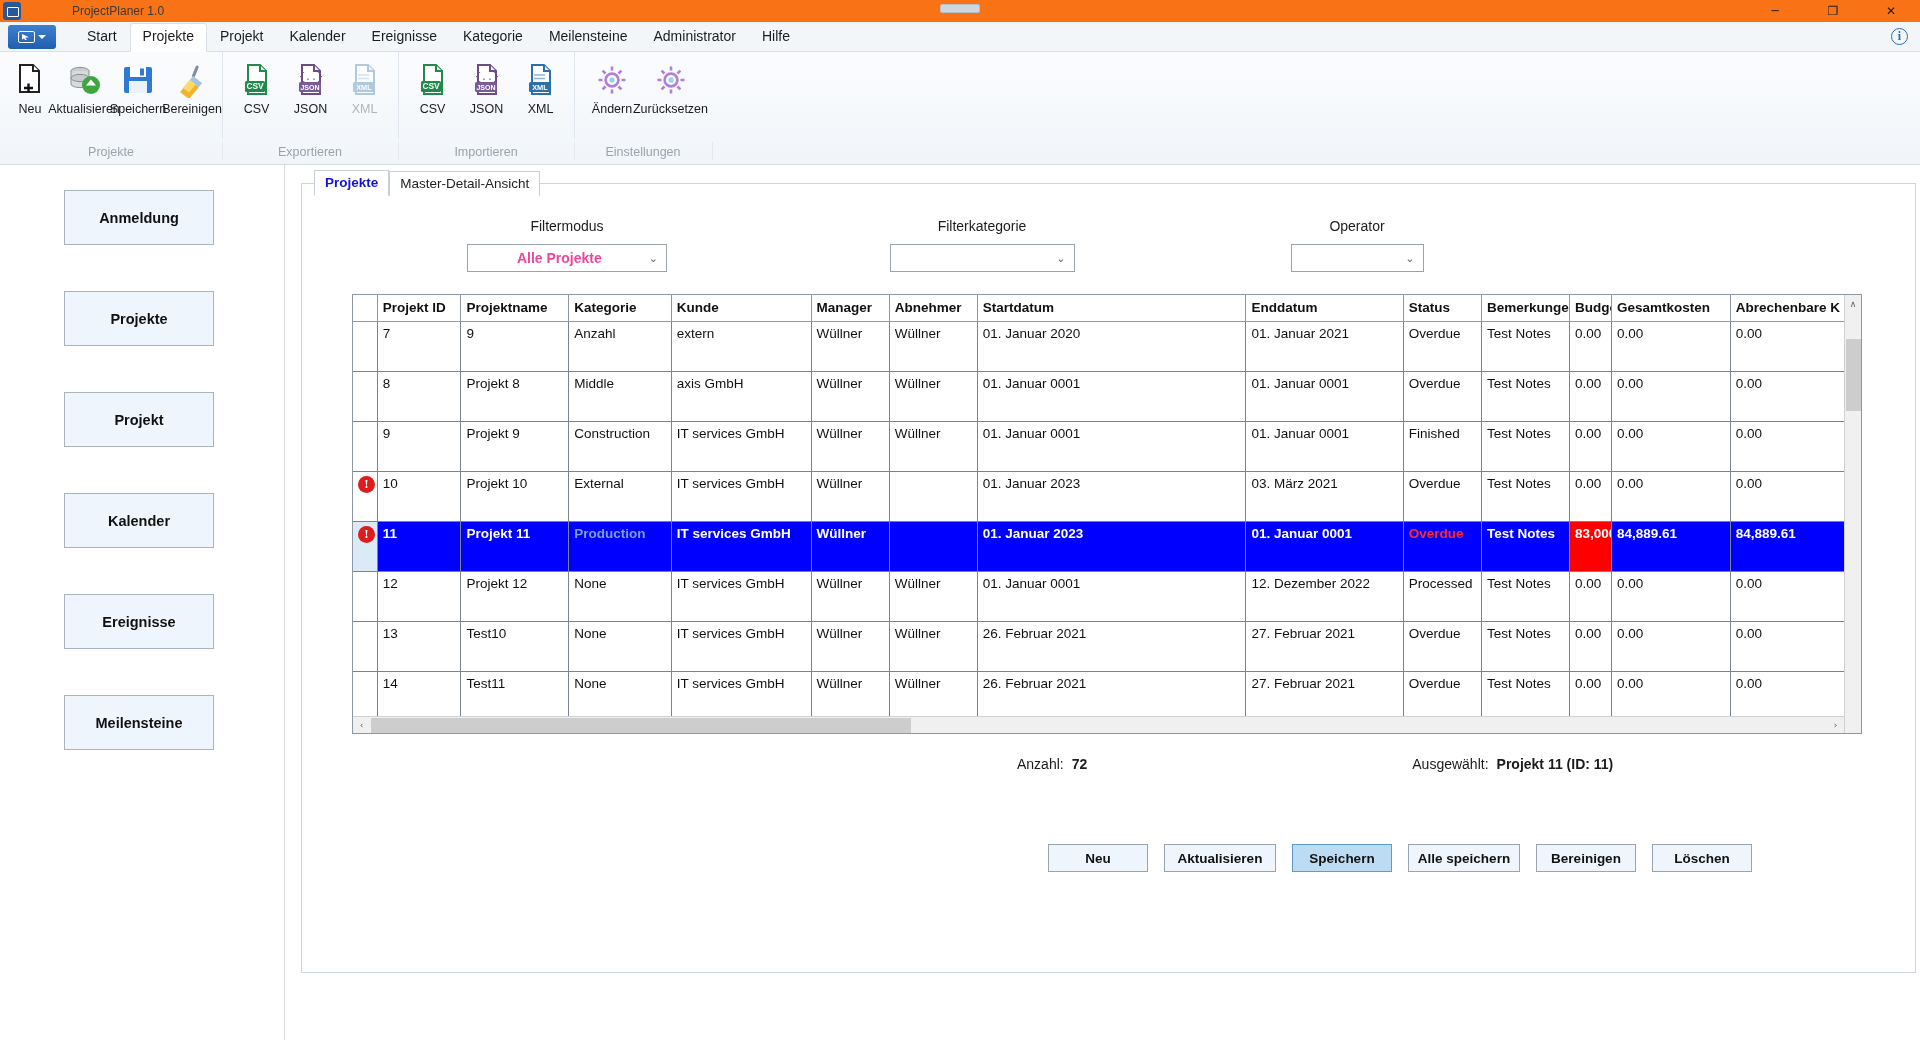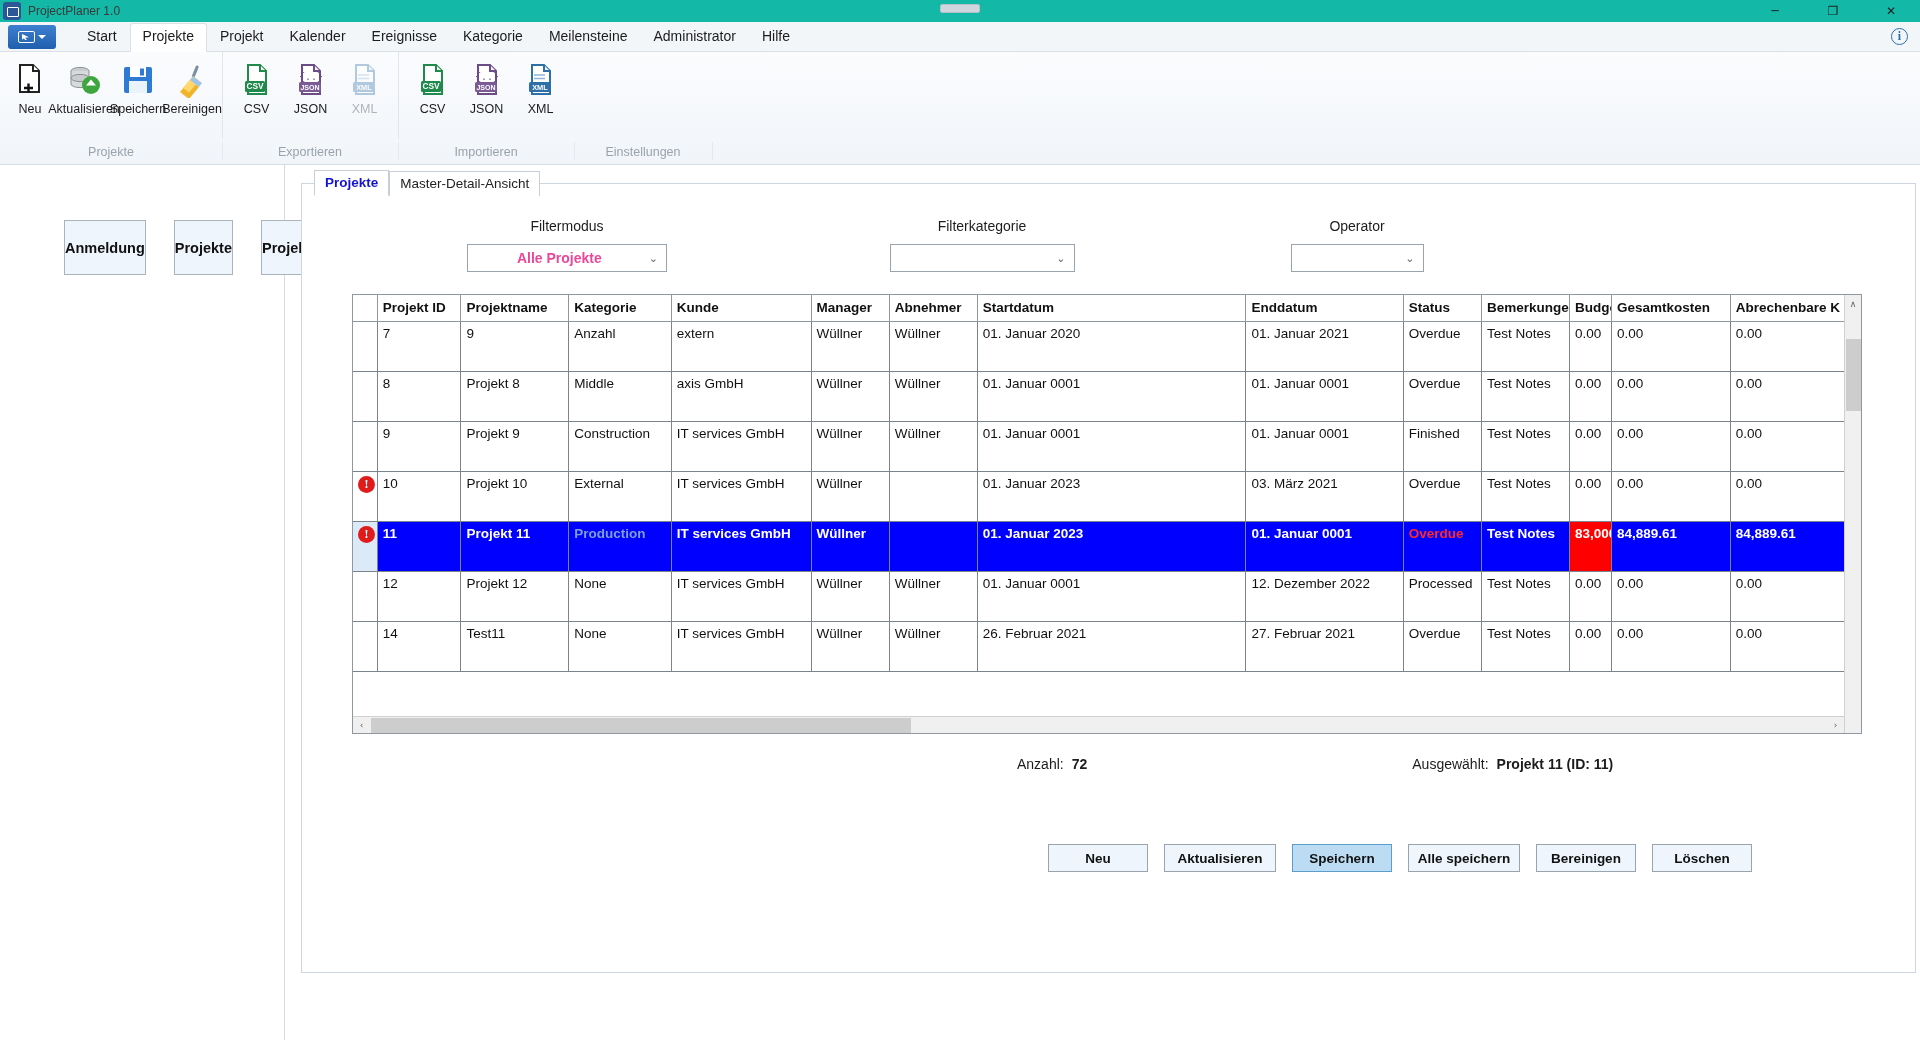--- a/index.html
+++ b/index.html
@@ -7,22 +7,22 @@
   body {
     width:1920px; height:1040px;
     font-family:"Liberation Sans", sans-serif;
     background:#ffffff;
     overflow:hidden;
     -webkit-font-smoothing:antialiased;
   }
 
   
   .titlebar{
-    height:22px; background:#14b8a6; display:flex; align-items:center;
-    position:relative; border-bottom:0px solid #e5e5e5;
+    height:22px; background:#f97316; display:flex; align-items:center;
+    position:relative; border-bottom:0px solid #e5e5e5;gap:44px;
   }
   .tb-icon{
     width:18px;height:18px;margin-left:3px;border-radius:3px;
     background:#2b5797;position:relative;flex:0 0 auto;
   }
   .tb-icon:after{
     content:"";position:absolute;left:4px;top:5px;width:10px;height:8px;
     border:1.4px solid #ffffff;border-radius:1px;
   }
   .tb-title{ font-size:12px; color:#3a3a3a; margin-left:7px; }
@@ -96,21 +96,21 @@
     font-size:12.5px;color:#9aa3ab;display:flex;align-items:center;justify-content:center;
     position:relative;
   }
   .grp-label + .grp-label:before{
     content:"";position:absolute;left:0;top:2px;bottom:4px;width:1px;background:#e3e9ef;
   }
 
   
   .workspace{height:875px;display:flex;background:#ffffff;}
   .sidebar{
-    width:285px;padding:55px 0 0 64px;display:flex;gap:28px;
+    width:285px;padding:25px 0 0 64px;display:flex;flex-direction:column;gap:46px;
     border-right:1px solid #d9d9d9;
   }
   .side-btn{
     width:150px;height:55px;background:#eef5fc;border:1px solid #a9b4bf;
     display:flex;align-items:center;justify-content:center;
     font-size:14.5px;font-weight:bold;color:#111;
   }
 
   .content{flex:1;padding:18px 0 0 16px;}
   .panel{
@@ -354,20 +354,46 @@
           <span class="rib-ico">
             <svg width="36" height="36" viewBox="0 0 36 36">
               <path d="M9 3 h12 l6 6 v23 h-18 z" fill="#fff" stroke="#2f6fa8" stroke-width="2"></path>
               <path d="M21 3 v6 h6" fill="#eaf1f8" stroke="#2f6fa8" stroke-width="2"></path>
               <path d="M11 13 h11 M11 16.5 h11" stroke="#8fb4d6" stroke-width="1.6"></path>
               <rect x="6" y="20" width="22" height="10" rx="1.5" fill="#2f6fa8"></rect>
               <text x="17" y="27.6" font-size="7.4" font-weight="bold" fill="#fff" text-anchor="middle" font-family="Liberation Sans">XML</text>
             </svg>
           </span>
           <span class="lbl">XML</span>
+        </div>
+      </div>
+      <div class="rib-group" style="width: 138px; justify-content: center;">
+        <div class="rib-cmd">
+          <span class="rib-ico">
+            <svg width="36" height="36" viewBox="0 0 36 36">
+              <g fill="none" stroke="#b07fd8" stroke-width="2.6">
+                <circle cx="18" cy="18" r="6.4"></circle>
+                <path d="M18 4.5 v4 M18 27.5 v4 M4.5 18 h4 M27.5 18 h4 M8.6 8.6 l2.9 2.9 M24.5 24.5 l2.9 2.9 M27.4 8.6 l-2.9 2.9 M11.5 24.5 l-2.9 2.9"></path>
+              </g>
+              <circle cx="18" cy="18" r="2.6" fill="#8fd3e8"></circle>
+            </svg>
+          </span>
+          <span class="lbl">Ändern</span>
+        </div>
+        <div class="rib-cmd">
+          <span class="rib-ico">
+            <svg width="36" height="36" viewBox="0 0 36 36">
+              <g fill="none" stroke="#b07fd8" stroke-width="2.6">
+                <circle cx="18" cy="18" r="6.4"></circle>
+                <path d="M18 4.5 v4 M18 27.5 v4 M4.5 18 h4 M27.5 18 h4 M8.6 8.6 l2.9 2.9 M24.5 24.5 l2.9 2.9 M27.4 8.6 l-2.9 2.9 M11.5 24.5 l-2.9 2.9"></path>
+              </g>
+              <circle cx="18" cy="18" r="2.6" fill="#8fd3e8"></circle>
+            </svg>
+          </span>
+          <span class="lbl">Zurücksetzen</span>
         </div>
       </div>
     </div>
   <div class="grp-labels" id="grp-labels">
       <div class="grp-label" style="width: 222px;">Projekte</div>
       <div class="grp-label" style="width: 176px;">Exportieren</div>
       <div class="grp-label" style="width: 176px;">Importieren</div>
       <div class="grp-label" style="width: 138px;">Einstellungen</div>
       <div class="grp-label" style="width: 20px;"></div>
     </div>
@@ -544,20 +570,36 @@
                 <td>01. Januar 0001</td>
                 <td>12. Dezember 2022</td>
                 <td class="c-green">Processed</td>
                 <td>Test Notes</td>
                 <td class="cellbud">0.00</td>
                 <td>0.00</td>
                 <td>0.00</td>
               </tr>
               <tr class="">
                 <td class="rowhdr"></td>
+                <td>13</td>
+                <td>Test10</td>
+                <td class="c-grey">None</td>
+                <td>IT services GmbH</td>
+                <td>Wüllner</td>
+                <td>Wüllner</td>
+                <td>26. Februar 2021</td>
+                <td>27. Februar 2021</td>
+                <td class="c-red">Overdue</td>
+                <td>Test Notes</td>
+                <td class="cellbud">0.00</td>
+                <td>0.00</td>
+                <td>0.00</td>
+              </tr>
+              <tr class="">
+                <td class="rowhdr"></td>
                 <td>14</td>
                 <td>Test11</td>
                 <td class="c-grey">None</td>
                 <td>IT services GmbH</td>
                 <td>Wüllner</td>
                 <td>Wüllner</td>
                 <td>26. Februar 2021</td>
                 <td>27. Februar 2021</td>
                 <td class="c-red">Overdue</td>
                 <td>Test Notes</td>

